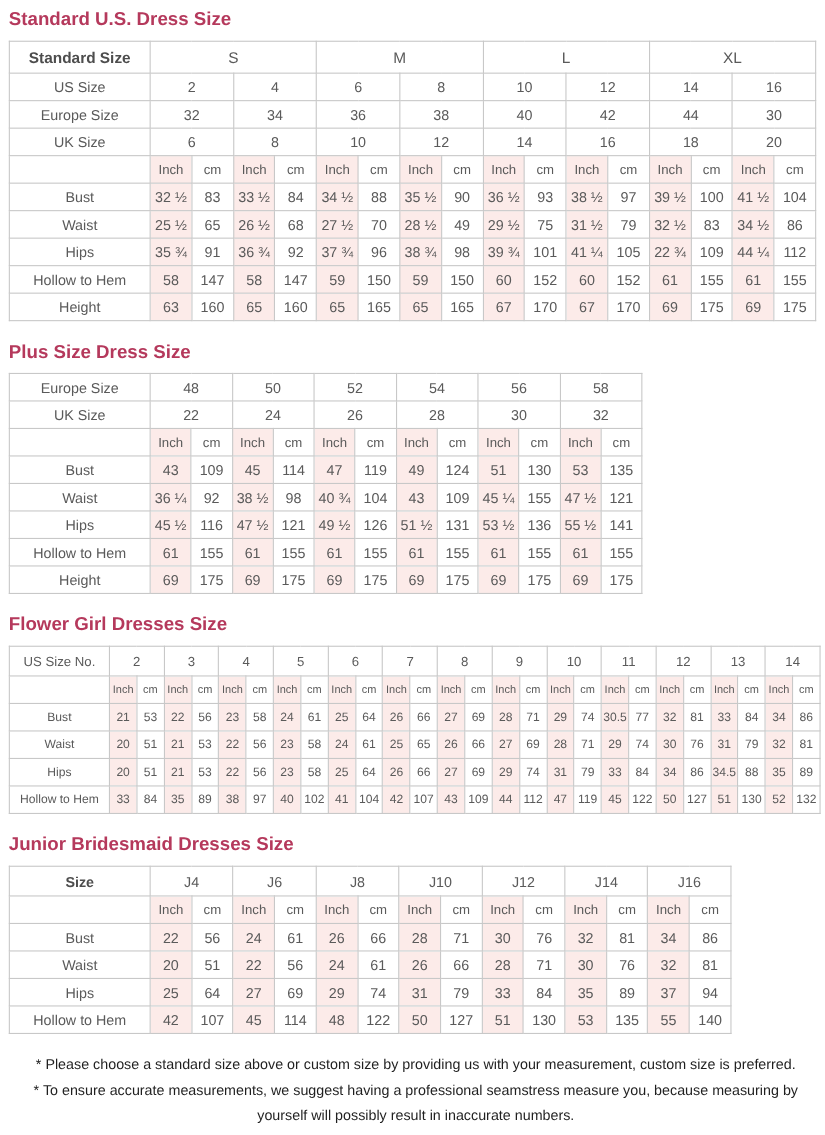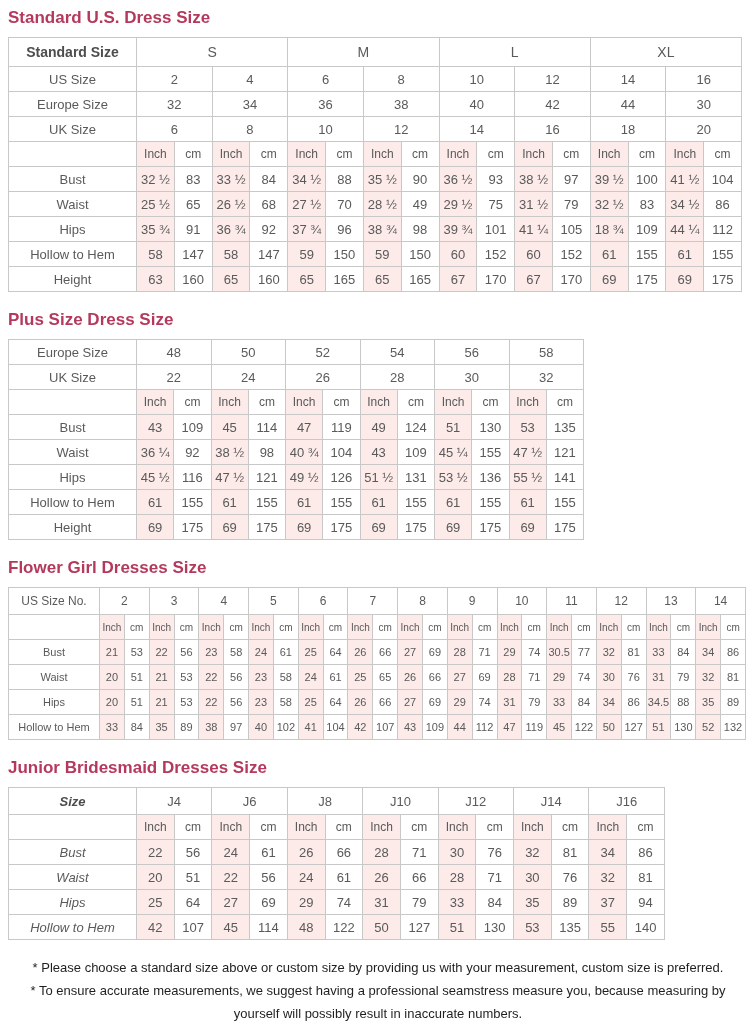--- a/index.html
+++ b/index.html
@@ -26,21 +26,21 @@
   td.unit { font-size:12px; }
   
   .t0 { width:734px; }  .t0 td.lbl { width:125px;margin-left:29px; }
   .t1 { width:576px; }  .t1 td.lbl { width:125px; }
   .t2 { width:738px; font-size:11px; }
   .t2 td.lbl { width:90px; }
   .t2 td { height:24px; padding:0; }
   .t2 tr.hdr-row td { height:26px; font-size:12px; }
   .t2 td.unit { font-size:10px; }
   .t2 td.corner { font-size:11px; }
-  .t3 { width:657px; }  .t3 td.lbl { width:125px;font-style:italic; }
+  .t3 { width:657px; }  .t3 td.lbl { width:125px; }
   .t3 tr.hdr-row td { height:26px; font-size:13px; }
   .footnotes { margin-top:16px; color:#1f1f1f; font-size:13px; line-height:23px; width:740px; }
   .footnotes p { margin:0;text-align:center; }
 </style>
 </head>
 <body>
 
 <div class="page">
 
   <section>
@@ -151,21 +151,21 @@
             <td class="pink">36 ¾</td>
             <td>92</td>
             <td class="pink">37 ¾</td>
             <td>96</td>
             <td class="pink">38 ¾</td>
             <td>98</td>
             <td class="pink">39 ¾</td>
             <td>101</td>
             <td class="pink">41 ¼</td>
             <td>105</td>
-            <td class="pink">18 ¾</td>
+            <td class="pink">22 ¾</td>
             <td>109</td>
             <td class="pink">44 ¼</td>
             <td>112</td>
           </tr>
           <tr>
             <td class="lbl">Hollow to Hem</td>
             <td class="pink">58</td>
             <td>147</td>
             <td class="pink">58</td>
             <td>147</td>

